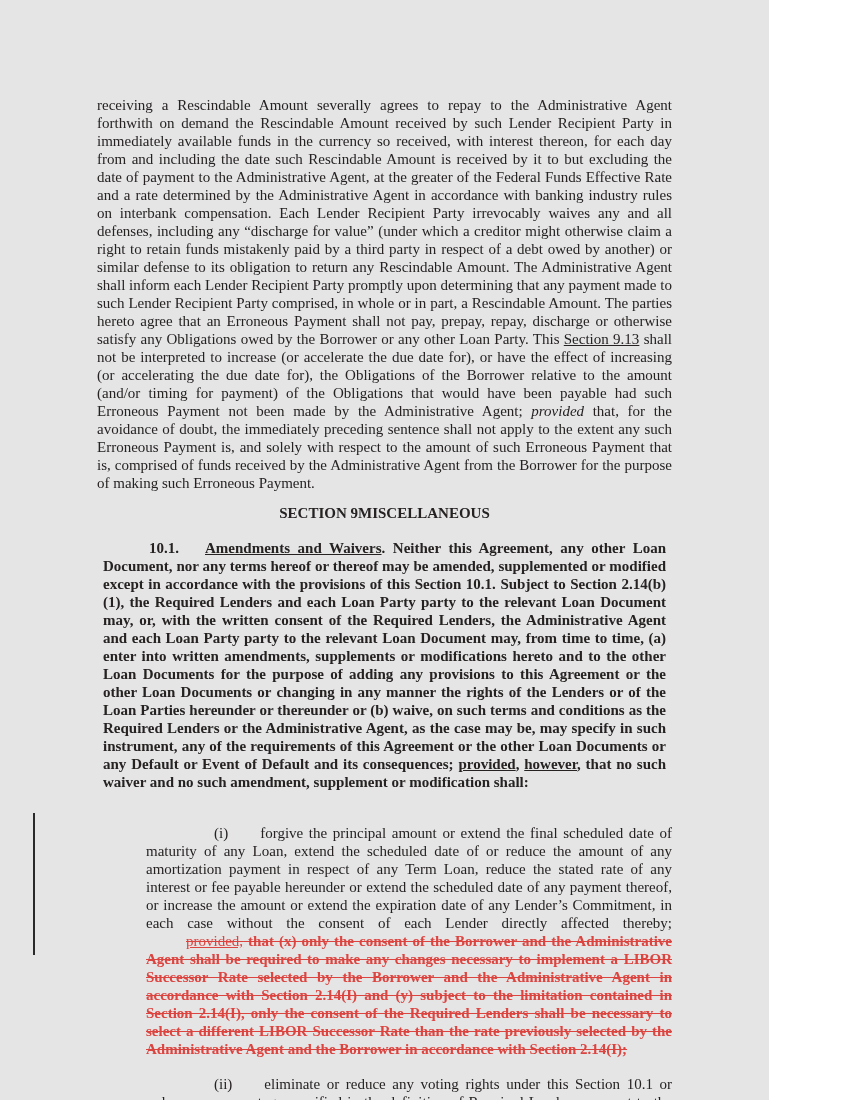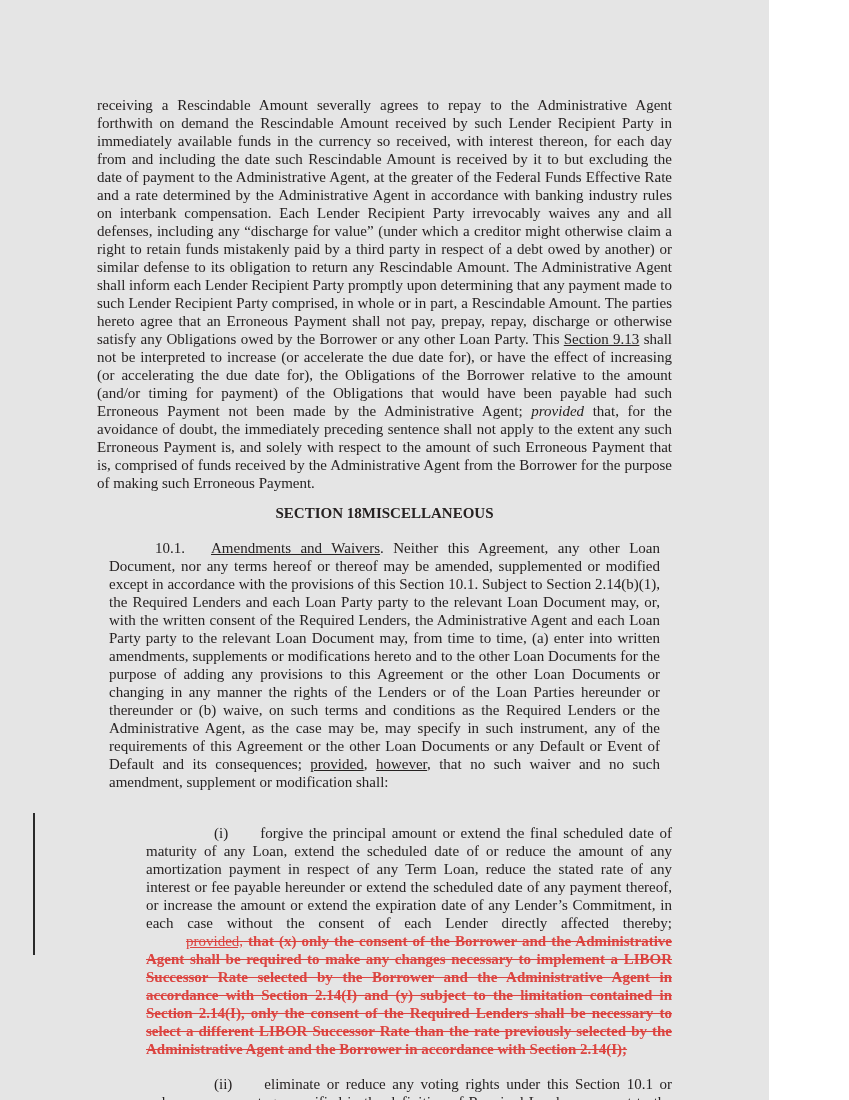--- a/index.html
+++ b/index.html
@@ -22,21 +22,21 @@
     text-align: justify;
   }
   p { margin: 0; }
   .para1 { margin: 0; }
   .heading {
     text-align: center;
     font-weight: bold;
     margin: 12px 0 17px 0;
   }
   .gapleft { }
-  .p101 { margin: 12px; }
+  .p101 { margin: 6px; font-weight: bold; }
   .clause { margin-left: 49px; text-indent: 68px; }
   .clause-i  { margin-top: 33px; }
   .clause-ii { margin-top: 17px; }
   .p101 { text-indent: 46px; }
   .tab1 { display: inline-block; width: 26px; }
   .tab2 { display: inline-block; width: 32px; }
   .u { text-decoration: underline; }
   .i { font-style: italic; }
   .del {
     color: var(--deleted, #dc4440);
@@ -65,21 +65,21 @@
 <body>
 
 <div class="page">
 
   <div class="change-bar"></div>
 
   <div class="content">
 
     <p class="para1"><span>receiving a Rescindable Amount severally agrees to repay to the Administrative Agent forthwith on demand the Rescindable Amount received by such Lender Recipient Party in immediately available funds in the currency so received, with interest thereon, for each day from and including the date such Rescindable Amount is received by it to but excluding the date of payment to the Administrative Agent, at the greater of the Federal Funds Effective Rate and a rate determined by the Administrative Agent in accordance with banking industry rules on interbank compensation.  Each Lender Recipient Party irrevocably waives any and all defenses, including any “discharge for value” (under which a creditor might otherwise claim a right to retain funds mistakenly paid by a third party in respect of a debt owed by another) or similar defense to its obligation to return any Rescindable Amount.  The Administrative Agent shall inform each Lender Recipient Party promptly upon determining that any payment made to such Lender Recipient Party comprised, in whole or in part, a Rescindable Amount.  The parties hereto agree that an Erroneous Payment shall not pay, prepay, repay, discharge or otherwise satisfy any Obligations owed by the Borrower or any other Loan Party.  This </span><span class="u">Section 9.13</span><span> shall not be interpreted to increase (or accelerate the due date for), or have the effect of increasing (or accelerating the due date for), the Obligations of the Borrower relative to the amount (and/or timing for payment) of the Obligations that would have been payable had such Erroneous Payment not been made by the Administrative Agent; </span><span class="i">provided</span><span> that, for the avoidance of doubt, the immediately preceding sentence shall not apply to the extent any such Erroneous Payment is, and solely with respect to the amount of such Erroneous Payment that is, comprised of funds received by the Administrative Agent from the Borrower for the purpose of making such Erroneous Payment.</span></p>
 
-    <p class="heading"><span>SECTION 18</span><span class="gapleft">MISCELLANEOUS</span></p>
+    <p class="heading"><span>SECTION 9</span><span class="gapleft">MISCELLANEOUS</span></p>
 
     <p class="p101"><span>10.1.</span><span class="tab1"></span><span class="u">Amendments and Waivers</span><span>.  Neither this Agreement, any other Loan Document, nor any terms hereof or thereof may be amended, supplemented or modified except in accordance with the provisions of this Section 10.1.  Subject to Section 2.14(b)(1), the Required Lenders and each Loan Party party to the relevant Loan Document may, or, with the written consent of the Required Lenders, the Administrative Agent and each Loan Party party to the relevant Loan Document may, from time to time, (a) enter into written amendments, supplements or modifications hereto and to the other Loan Documents for the purpose of adding any provisions to this Agreement or the other Loan Documents or changing in any manner the rights of the Lenders or of the Loan Parties hereunder or thereunder or (b) waive, on such terms and conditions as the Required Lenders or the Administrative Agent, as the case may be, may specify in such instrument, any of the requirements of this Agreement or the other Loan Documents or any Default or Event of Default and its consequences; </span><span class="u">provided</span><span>, </span><span class="u">however</span><span>, that no such waiver and no such amendment, supplement or modification shall:</span></p>
 
     <p class="clause clause-i"><span>(i)</span><span class="tab2"></span><span>forgive the principal amount or extend the final scheduled date of maturity of any Loan, extend the scheduled date of or reduce the amount of any amortization payment in respect of any Term Loan, reduce the stated rate of any interest or fee payable hereunder or extend the scheduled date of any payment thereof, or increase the amount or extend the expiration date of any Lender’s Commitment, in each case without the consent of each Lender directly affected thereby; </span><span class="delu">provided,</span><span class="del"> that (x) only the consent of the Borrower and the Administrative Agent shall be required to make any changes necessary to implement a LIBOR Successor Rate selected by the Borrower and the Administrative Agent in accordance with Section 2.14(I) and (y) subject to the limitation contained in Section 2.14(I), only the consent of the Required Lenders shall be necessary to select a different LIBOR Successor Rate than the rate previously selected by the Administrative Agent and the Borrower in accordance with Section 2.14(I);</span></p>
 
     <p class="clause clause-ii"><span>(ii)</span><span class="tab2"></span><span>eliminate or reduce any voting rights under this Section 10.1 or reduce any percentage specified in the definition of Required Lenders, consent to the assignment or</span></p>
 
     <p class="pagenum">- 95-</p>
 
   </div>

